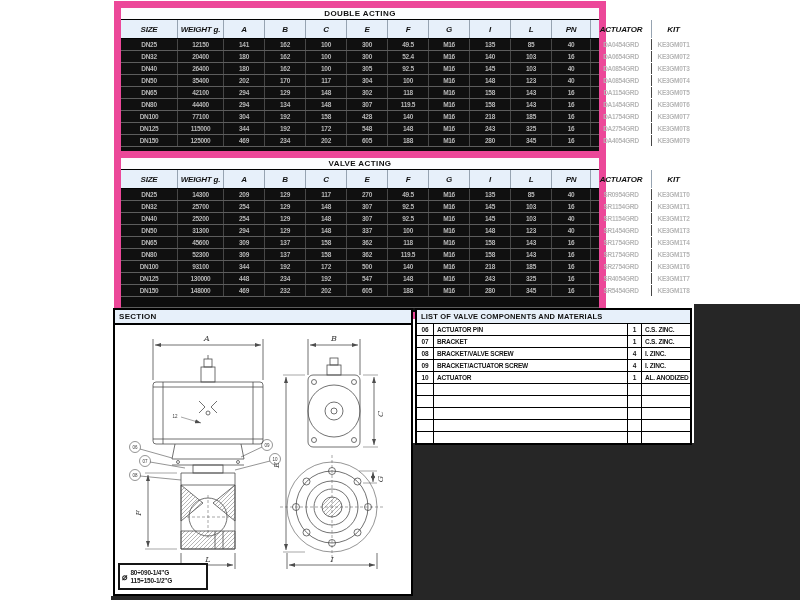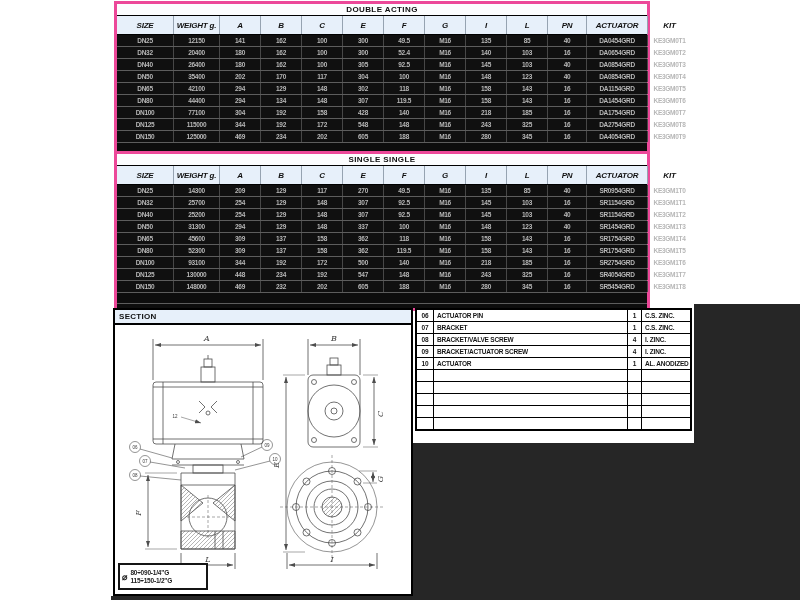--- a/index.html
+++ b/index.html
@@ -5,21 +5,21 @@
   html,body{margin:0;padding:0;background:#ffffff;}
   .stage{position:relative;width:800px;height:600px;background:#ffffff;overflow:hidden;
          font-family:"Liberation Sans",sans-serif;}
   
   .dark{position:absolute;background:#262626;}
   .dark-right{left:694px;top:304px;width:106px;height:296px;}
   .dark-below-list{left:413px;top:443px;width:281px;height:157px;}
   .dark-bottom{left:111px;top:596px;width:689px;height:4px;}
 
   
-  .dtable{position:absolute;left:114px;width:536px;border:3px solid #ec4899;background:#84cc16;box-sizing:border-box;}
+  .dtable{position:absolute;left:114px;width:492px;border:7px solid #ec4899;background:#84cc16;box-sizing:border-box;}
   .ttl{height:11px;line-height:11px;text-align:center;font-size:8px;font-weight:bold;
        letter-spacing:.4px;color:#111;background:#fcfdfe;border-bottom:1px solid #000;}
   .cols13{display:grid;grid-template-columns:56px 46px 41px 41px 41px 41px 41px 41px 41px 41px 39px 61px 44px;}
   .thead{height:18px;background:#e7f0fa;border-bottom:1px solid #000;font-style:italic;}
   .thead .hc{display:flex;align-items:center;justify-content:center;font-size:8px;font-weight:bold;
              color:#111;border-left:1px solid #96a3b1;letter-spacing:-0.2px;overflow:hidden;}
   .thead .hc:first-child{border-left:none;}
   .trow{height:11px;background:#101010;border-top:1px solid #5d5d5d;}
   .trow:first-child{border-top:none;}
   .trow .c{display:flex;align-items:center;justify-content:center;font-size:6.5px;font-weight:bold;
@@ -216,21 +216,21 @@
           <div class="c">345</div>
           <div class="c">16</div>
           <div class="c">DA4054GRD</div>
           <div class="c">KE3GM0T9</div>
         </div>
       </div>
     <div class="tfoot-black"></div>
   </div>
 
   <div class="dtable" style="top:151px;">
-    <div class="ttl">SINGLE SINGLE</div>
+    <div class="ttl">VALVE ACTING</div>
     <div class="thead cols13" id="sa-head">
         <div class="hc">SIZE</div>
         <div class="hc">WEIGHT g.</div>
         <div class="hc">A</div>
         <div class="hc">B</div>
         <div class="hc">C</div>
         <div class="hc">E</div>
         <div class="hc">F</div>
         <div class="hc">G</div>
         <div class="hc">I</div>
@@ -511,20 +511,21 @@
     <div class="notebox">
       <span class="sym">⌀</span>
       <span class="nlines">
         <span class="nline">80÷090-1/4"G</span>
         <span class="nline">115÷150-1/2"G</span>
       </span>
     </div>
   </div>
 
   <div class="ltable">
+    <div class="lhead">LIST OF VALVE COMPONENTS AND MATERIALS</div>
     <div id="comp-body">
         <div class="lrow">
           <div class="lc num">06</div>
           <div class="lc desc">ACTUATOR PIN</div>
           <div class="lc qty">1</div>
           <div class="lc mat">C.S. ZINC.</div>
         </div>
         <div class="lrow">
           <div class="lc num">07</div>
           <div class="lc desc">BRACKET</div>

